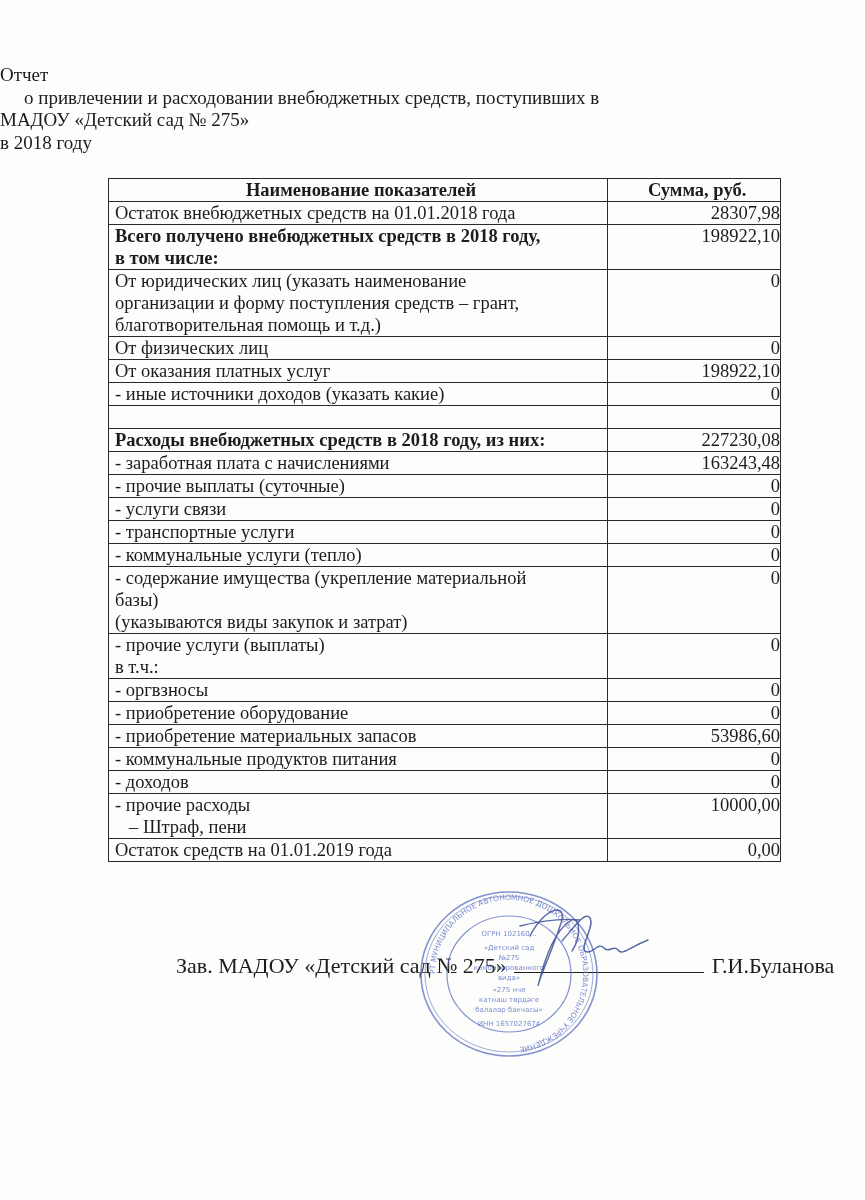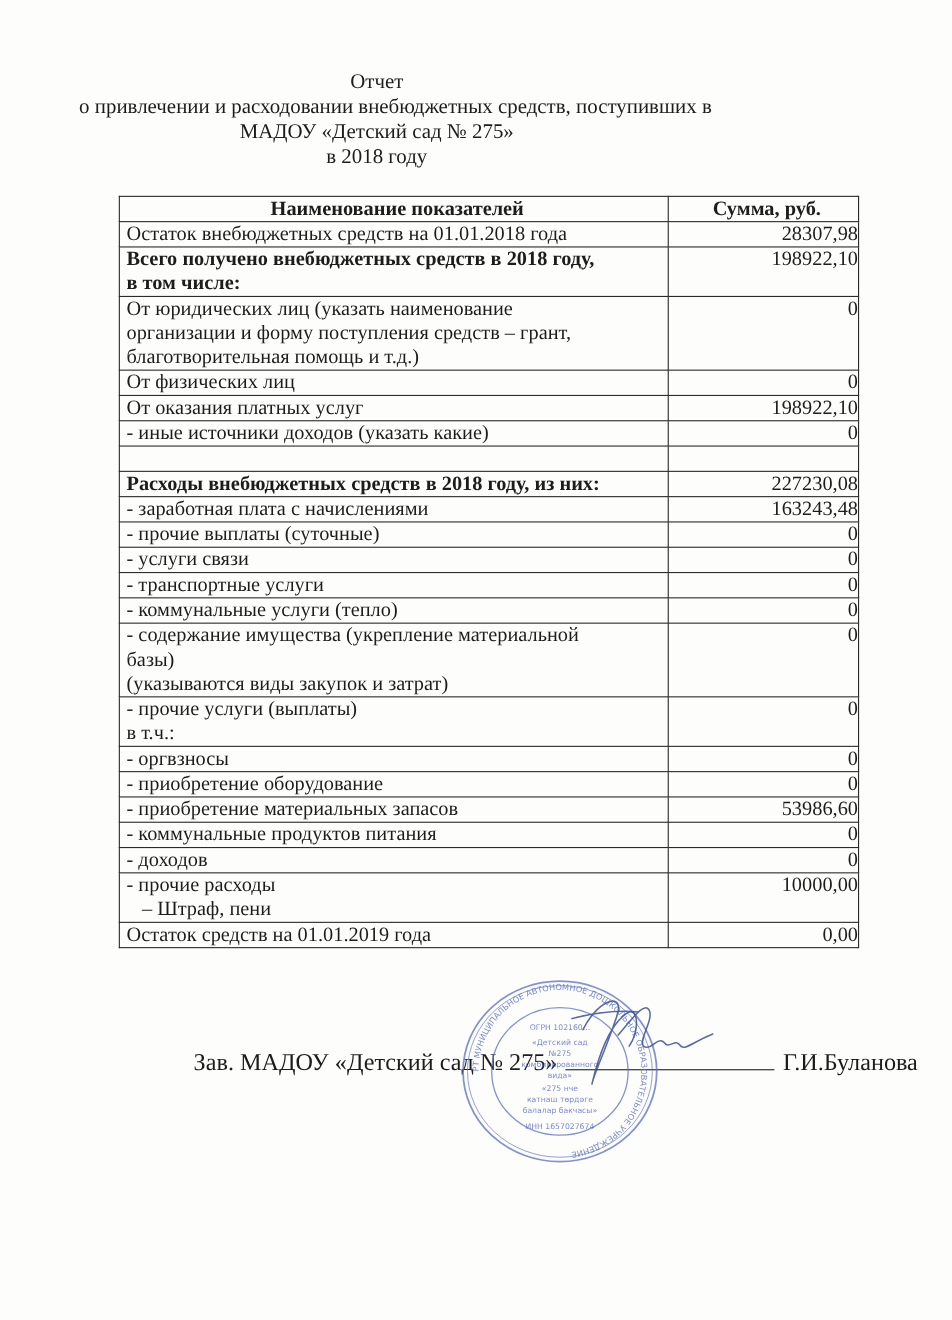--- a/index.html
+++ b/index.html
@@ -6,23 +6,23 @@
   body {
     width: 865px; height: 1200px;
     background: #fdfdfb;
     position: relative;
     overflow: hidden;
     font-family: "Liberation Serif", "DejaVu Serif", serif;
     color: #1c1c1c;
   }
   .title-block {
     position: absolute; left: 0; top: 64px; width: 685px;
-    text-align: center; font-size: 19px; line-height: 22.5px;
-  }
-  .title-block .line2 { padding-left: 34px; }
+    text-align: left; font-size: 19px; line-height: 22.5px;
+  }
+  .title-block .line2 { padding-left: 24px; }
   table.report {
     position: absolute; left: 108px; top: 178px;
     width: 673px;
     border-collapse: collapse;
     font-size: 18.5px;
     line-height: 22px;
   }
   table.report td, table.report th {
     border: 1.2px solid #2a2a2a;
     padding: 0 0 0 6px;

